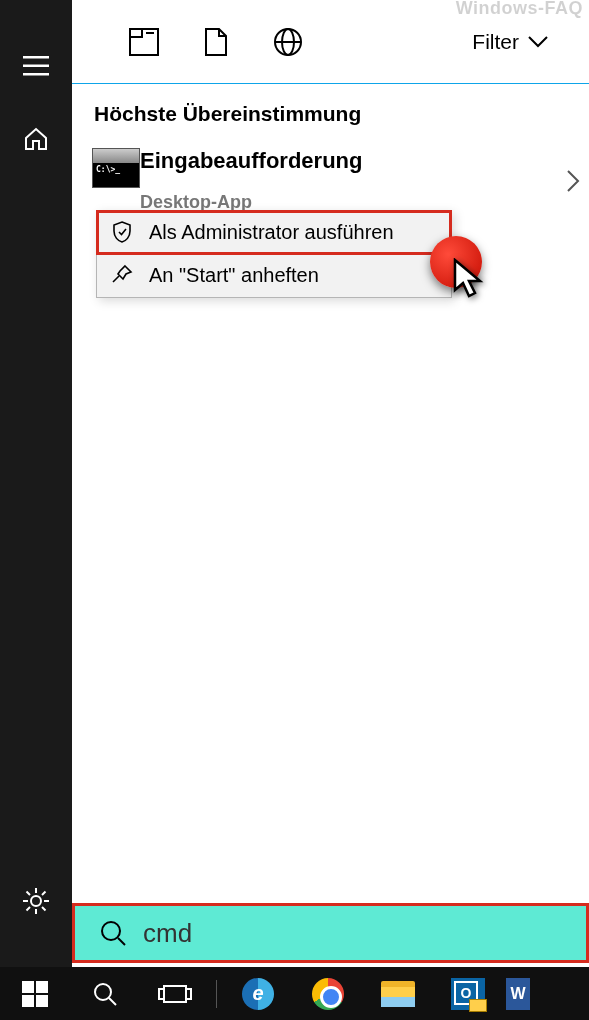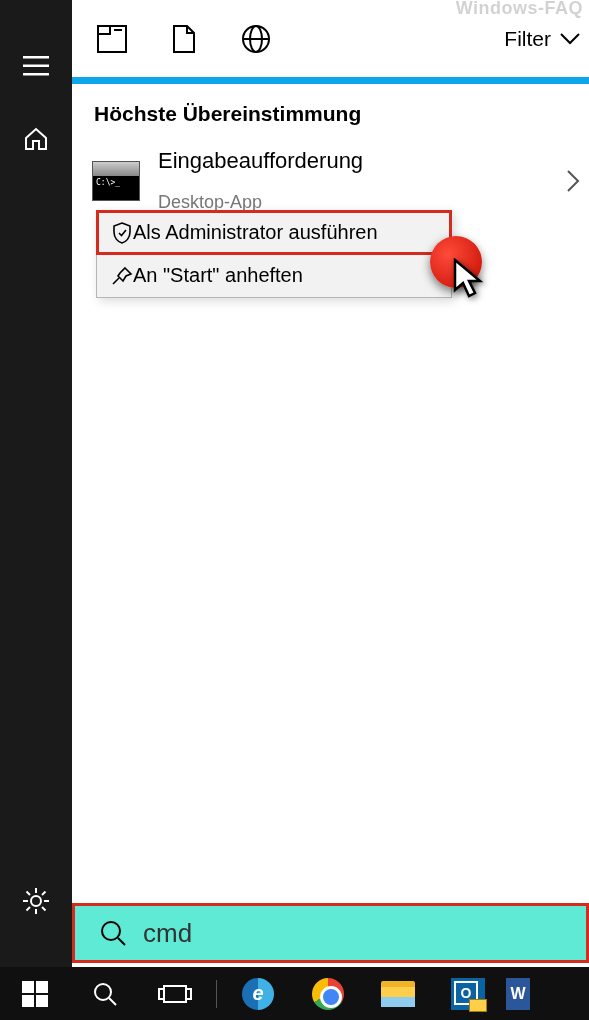--- a/index.html
+++ b/index.html
@@ -16,35 +16,35 @@
   .sidebar .icon-slot { width: 72px; height: 72px; display: flex; align-items: center; justify-content: center; cursor: pointer; }
   .sidebar .spacer { flex: 1; }
 
   
   .panel {
     position: absolute; left: 72px; top: 0; width: 517px; height: 967px; background: #fff;
   }
 
   
   .toolbar {
-    display: flex; align-items: center; height: 84px; padding: 0 4px;
-    border-bottom: 7px solid #0ea5e9;
+    display: flex; align-items: center; height: 84px; padding: 0 36px;
+    border-bottom: 1px solid #0ea5e9;
   }
   .toolbar .icon-slot { width: 72px; height: 84px; display: flex; align-items: center; justify-content: center; cursor: pointer; }
   .toolbar .spacer { flex: 1; }
   .filter { display: flex; align-items: center; gap: 8px; cursor: pointer; padding: 0 4px; }
   .filter span { font-size: 21px; color: #000; }
 
   
   .section-header { padding: 18px 22px 8px 22px; font-size: 21px; font-weight: 600; color: #000; }
 
   
   .result-row {
-    display: flex; align-items: center; padding: 14px 20px 14px 20px; gap: 18px;
-    position: relative; cursor: pointer;
+    display: flex; align-items: flex-start; padding: 14px 20px 14px 20px; 
+    position: relative; cursor: pointer; font-weight: bold;
   }
   .result-thumb {
     width: 48px; height: 40px; background: #000; border: 1px solid #555; position: relative;
   }
   .result-thumb::before {
     content: ""; position: absolute; left: 0; top: 0; right: 0; height: 14px;
     background: linear-gradient(#ccc,#888);
   }
   .result-thumb::after {
     content: "C:\\>_"; position: absolute; left: 3px; top: 16px; color: #fff; font-size: 8px; font-family: monospace;
@@ -55,21 +55,21 @@
     position: absolute; right: 8px; top: 50%; transform: translateY(-50%);
   }
 
   
   .context-menu {
     position: absolute; left: 96px; top: 210px; width: 356px;
     background: #f2f2f2; border: 1px solid #b5b5b5;
     box-shadow: 3px 3px 10px rgba(0,0,0,.15);
   }
   .context-item {
-    display: flex; align-items: center; 
+    display: flex; gap: 16px;
     padding: 10px 14px; font-size: 20px; color: #000; cursor: pointer;
   }
   .context-item.highlighted {
     outline: 3px solid #d52b1e; outline-offset: -2px;
   }
   .context-item .mi { width: 22px; display: flex; justify-content: center; }
 
   
   .red-dot {
     position: absolute; left: 430px; top: 236px; width: 52px; height: 52px;

